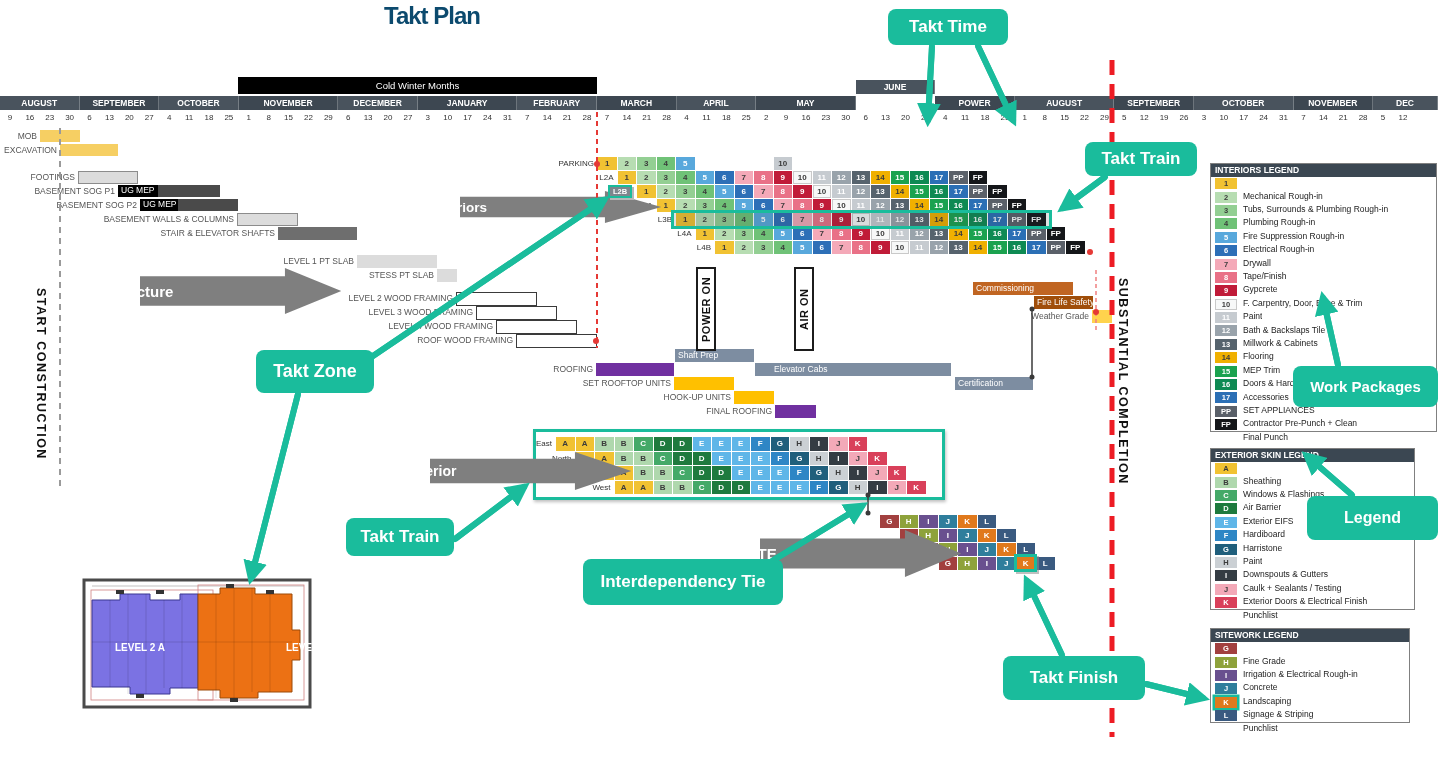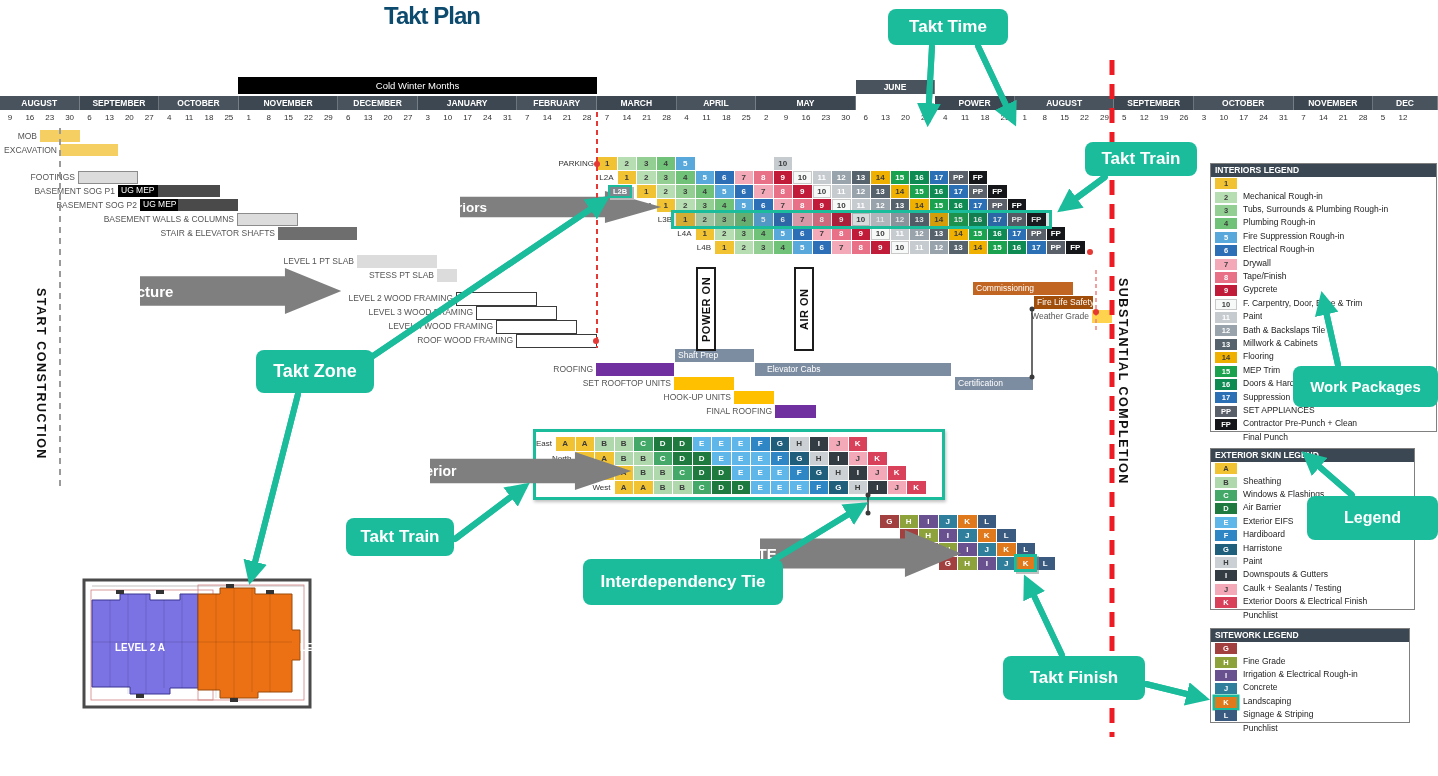--- a/index.html
+++ b/index.html
@@ -88,21 +88,21 @@
     <g fill="#333">
       <rect x="46" y="20" width="8" height="4"></rect>
         <rect x="86" y="20" width="8" height="4"></rect>
       <rect x="156" y="14" width="8" height="4"></rect>
         <rect x="196" y="20" width="8" height="4"></rect>
       <rect x="66" y="124" width="8" height="4"></rect>
         <rect x="160" y="128" width="8" height="4"></rect>
     </g>
   </svg>
   <div class="fplabel" style="left:115px;top:642px;">LEVEL 2 A</div>
-  <div class="fplabel" style="left:300px;top:642px;text-align:center;">LEVEL 2 B</div>
+  <div class="fplabel" style="left:286px;top:642px;text-align:center;">LEVEL 2 B</div>
 
   <div id="built">
       <div class="month" style="left: 0px; top: 96px; width: 79.6px; background: rgb(73, 83, 93);">AUGUST</div>
       <div class="week" style="left: 0px; top: 112px; width: 19.9px;">9</div>
       <div class="week" style="left: 19.9px; top: 112px; width: 19.9px;">16</div>
       <div class="week" style="left: 39.8px; top: 112px; width: 19.9px;">23</div>
       <div class="week" style="left: 59.7px; top: 112px; width: 19.9px;">30</div>
       <div class="month" style="left: 79.6px; top: 96px; width: 79.6px; background: rgb(61, 71, 81);">SEPTEMBER</div>
       <div class="week" style="left: 79.6px; top: 112px; width: 19.9px;">6</div>
       <div class="week" style="left: 99.5px; top: 112px; width: 19.9px;">13</div>
@@ -210,21 +210,21 @@
       <div class="barlab" style="left: 286px; top: 293px;">LEVEL 2 WOOD FRAMING</div>
       <div class="bar" style="left: 476px; top: 306px; width: 81px; height: 14px; background: rgb(255, 255, 255); border: 1px solid rgb(58, 58, 58);"></div>
       <div class="barlab" style="left: 306px; top: 307px;">LEVEL 3 WOOD FRAMING</div>
       <div class="bar" style="left: 496px; top: 320px; width: 81px; height: 14px; background: rgb(255, 255, 255); border: 1px solid rgb(58, 58, 58);"></div>
       <div class="barlab" style="left: 326px; top: 321px;">LEVEL 4 WOOD FRAMING</div>
       <div class="bar" style="left: 516px; top: 334px; width: 81px; height: 14px; background: rgb(255, 255, 255); border: 1px solid rgb(58, 58, 58);"></div>
       <div class="barlab" style="left: 346px; top: 335px;">ROOF WOOD FRAMING</div>
       <div class="bar" style="left: 675px; top: 349px; width: 79px; height: 13px; background: rgb(125, 141, 161); border: none; color: rgb(255, 255, 255); line-height: 12px; padding-left: 3px; overflow: hidden;">Shaft Prep</div>
       <div class="bar" style="left: 596px; top: 363px; width: 78px; height: 13px; background: rgb(112, 48, 160); border: none;"></div>
       <div class="barlab" style="left: 426px; top: 364px;">ROOFING</div>
-      <div class="bar" style="left: 755px; top: 363px; width: 196px; height: 13px; background: rgb(125, 141, 161); border: none; color: rgb(255, 255, 255); line-height: 12px; padding-left: 12px; overflow: hidden;">Elevator Cabs</div>
+      <div class="bar" style="left: 755px; top: 363px; width: 196px; height: 13px; background: rgb(125, 141, 161); border: none; color: rgb(255, 255, 255); line-height: 12px; padding-left: 19px; overflow: hidden;">Elevator Cabs</div>
       <div class="bar" style="left: 674px; top: 377px; width: 60px; height: 13px; background: rgb(255, 192, 0); border: none;"></div>
       <div class="barlab" style="left: 504px; top: 378px;">SET ROOFTOP UNITS</div>
       <div class="bar" style="left: 955px; top: 377px; width: 78px; height: 13px; background: rgb(125, 141, 161); border: none; color: rgb(255, 255, 255); line-height: 12px; padding-left: 3px; overflow: hidden;">Certification</div>
       <div class="bar" style="left: 734px; top: 391px; width: 40px; height: 13px; background: rgb(255, 192, 0); border: none;"></div>
       <div class="barlab" style="left: 564px; top: 392px;">HOOK-UP UNITS</div>
       <div class="bar" style="left: 775px; top: 405px; width: 41px; height: 13px; background: rgb(112, 48, 160); border: none;"></div>
       <div class="barlab" style="left: 605px; top: 406px;">FINAL ROOFING</div>
       <div class="bar" style="left: 973px; top: 282px; width: 100px; height: 13px; background: rgb(192, 101, 34); border: none; color: rgb(255, 255, 255); line-height: 12px; padding-left: 3px; overflow: hidden;">Commissioning</div>
       <div class="bar" style="left: 1034px; top: 296px; width: 59px; height: 13px; background: rgb(160, 78, 10); border: none; color: rgb(255, 255, 255); line-height: 12px; padding-left: 3px; overflow: hidden;">Fire Life Safety</div>
       <div class="bar" style="left: 1092px; top: 310px; width: 20px; height: 13px; background: rgb(255, 211, 77); border: none;"></div>
@@ -510,21 +510,21 @@
         <div class="legrow">
           <div class="legswatch" style="background: rgb(240, 176, 0); color: rgb(59, 59, 59); border: none;">14</div>
           <div class="leglabel">MEP Trim</div>
         </div>
         <div class="legrow">
           <div class="legswatch" style="background: rgb(27, 162, 79); color: rgb(255, 255, 255); border: none;">15</div>
           <div class="leglabel">Doors &amp; Hardware</div>
         </div>
         <div class="legrow">
           <div class="legswatch" style="background: rgb(14, 138, 83); color: rgb(255, 255, 255); border: none;">16</div>
-          <div class="leglabel">Suppression</div>
+          <div class="leglabel">Accessories</div>
         </div>
         <div class="legrow">
           <div class="legswatch" style="background: rgb(43, 111, 181); color: rgb(255, 255, 255); border: none;">17</div>
           <div class="leglabel">SET APPLIANCES</div>
         </div>
         <div class="legrow">
           <div class="legswatch" style="background: rgb(90, 96, 105); color: rgb(255, 255, 255); border: none;">PP</div>
           <div class="leglabel">Contractor Pre-Punch + Clean</div>
         </div>
         <div class="legrow">

